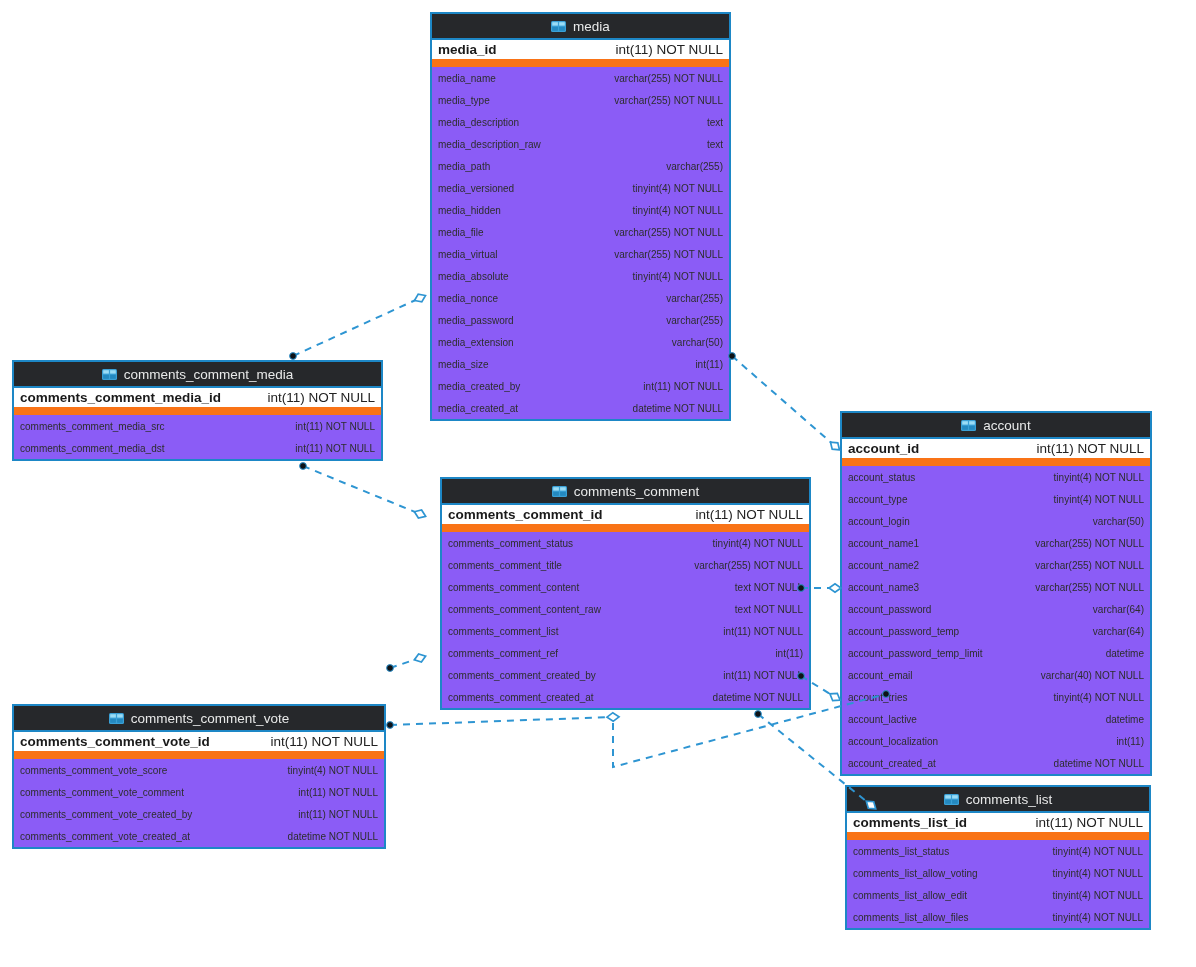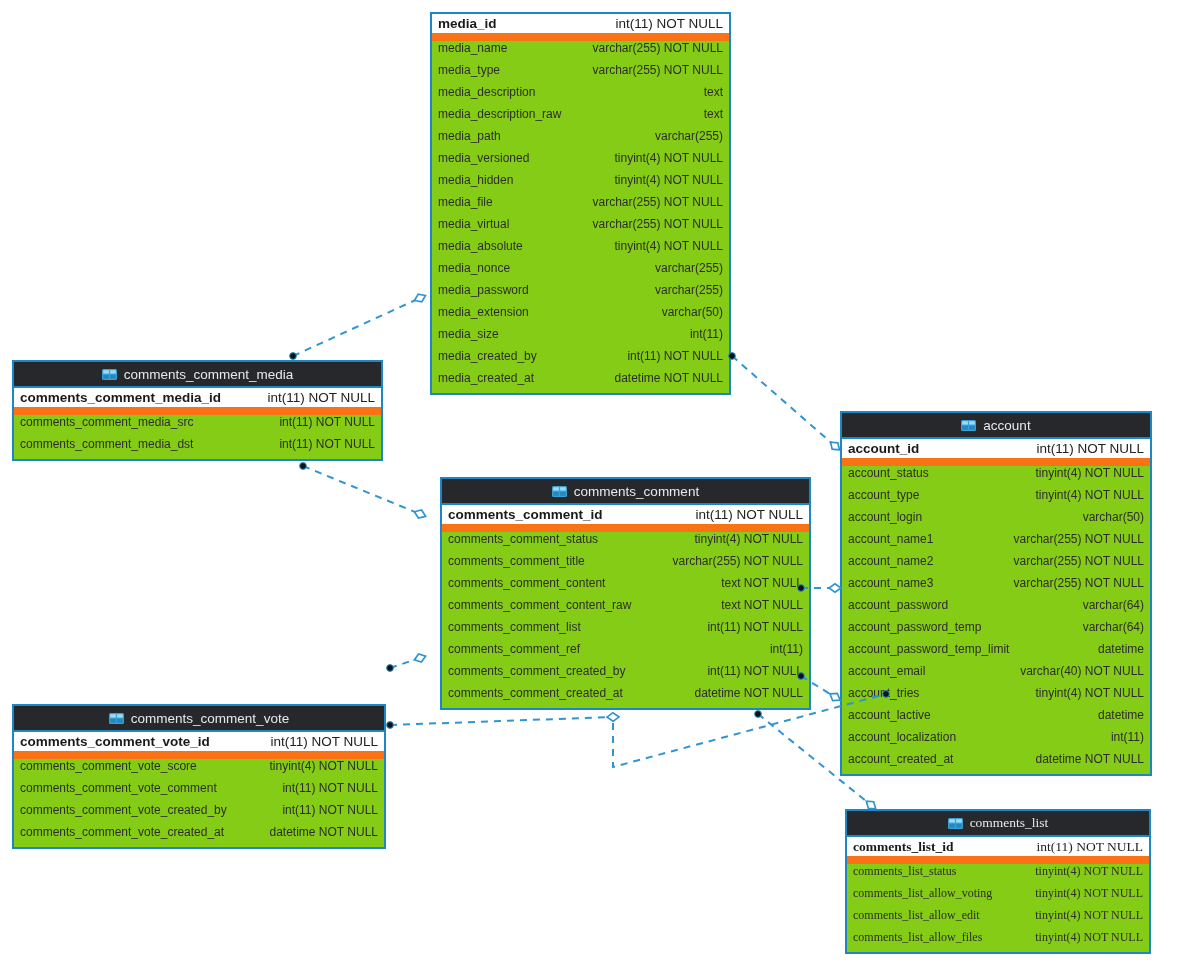--- a/index.html
+++ b/index.html
@@ -52,36 +52,46 @@
     font-size:13.5px;
     color:#222;
     white-space:nowrap;
   }
   .db-table .pkrow .fname{font-weight:bold;color:#1a1a1a;}
   .db-table .frow{
     box-sizing:border-box;
     height:22px;
     display:flex;
     justify-content:space-between;
-    align-items:flex-start;
+    align-items:center;
     padding:0 6px;
-    font-size:12px;
+    font-size:10px;
     color:#2d2d2d;
     white-space:nowrap;
-    background:#84cc16;
+    background:#8b5cf6;
   }
   .fname{margin-right:10px;}
   .ftype{text-align:right;}
 </style>
 </head>
 <body>
 
 <div class="canvas">
   <div id="tables-layer">
       <div class="db-table" style="left: 430px; top: 12px; width: 301px;">
+        <div class="hdr">
+          <svg width="15" height="11" viewBox="0 0 15 11" class="ticon">
+            <rect x="0" y="0" width="15" height="11" rx="1.5" fill="#3aa0d6"></rect>
+            <rect x="1.2" y="1.2" width="5.7" height="3.4" fill="#9adcf6"></rect>
+            <rect x="8.1" y="1.2" width="5.7" height="3.4" fill="#9adcf6"></rect>
+            <rect x="1.2" y="5.8" width="5.7" height="4" fill="#2489c0"></rect>
+            <rect x="8.1" y="5.8" width="5.7" height="4" fill="#2489c0"></rect>
+          </svg>
+          <span>media</span>
+        </div>
         <div class="pkrow">
           <span class="fname">media_id</span>
           <span class="ftype">int(11) NOT NULL</span>
         </div>
         <div class="frow">
           <span class="fname">media_name</span>
           <span class="ftype">varchar(255) NOT NULL</span>
         </div>
         <div class="frow">
           <span class="fname">media_type</span>
@@ -313,21 +323,21 @@
         </div>
         <div class="frow">
           <span class="fname">account_localization</span>
           <span class="ftype">int(11)</span>
         </div>
         <div class="frow">
           <span class="fname">account_created_at</span>
           <span class="ftype">datetime NOT NULL</span>
         </div>
       </div>
-      <div class="db-table" style="left: 845px; top: 809px; width: 306px; font-family: Liberation Serif, serif;">
+      <div class="db-table" style="left: 845px; top: 785px; width: 306px;">
         <div class="hdr">
           <svg width="15" height="11" viewBox="0 0 15 11" class="ticon">
             <rect x="0" y="0" width="15" height="11" rx="1.5" fill="#3aa0d6"></rect>
             <rect x="1.2" y="1.2" width="5.7" height="3.4" fill="#9adcf6"></rect>
             <rect x="8.1" y="1.2" width="5.7" height="3.4" fill="#9adcf6"></rect>
             <rect x="1.2" y="5.8" width="5.7" height="4" fill="#2489c0"></rect>
             <rect x="8.1" y="5.8" width="5.7" height="4" fill="#2489c0"></rect>
           </svg>
           <span>comments_list</span>
         </div>

